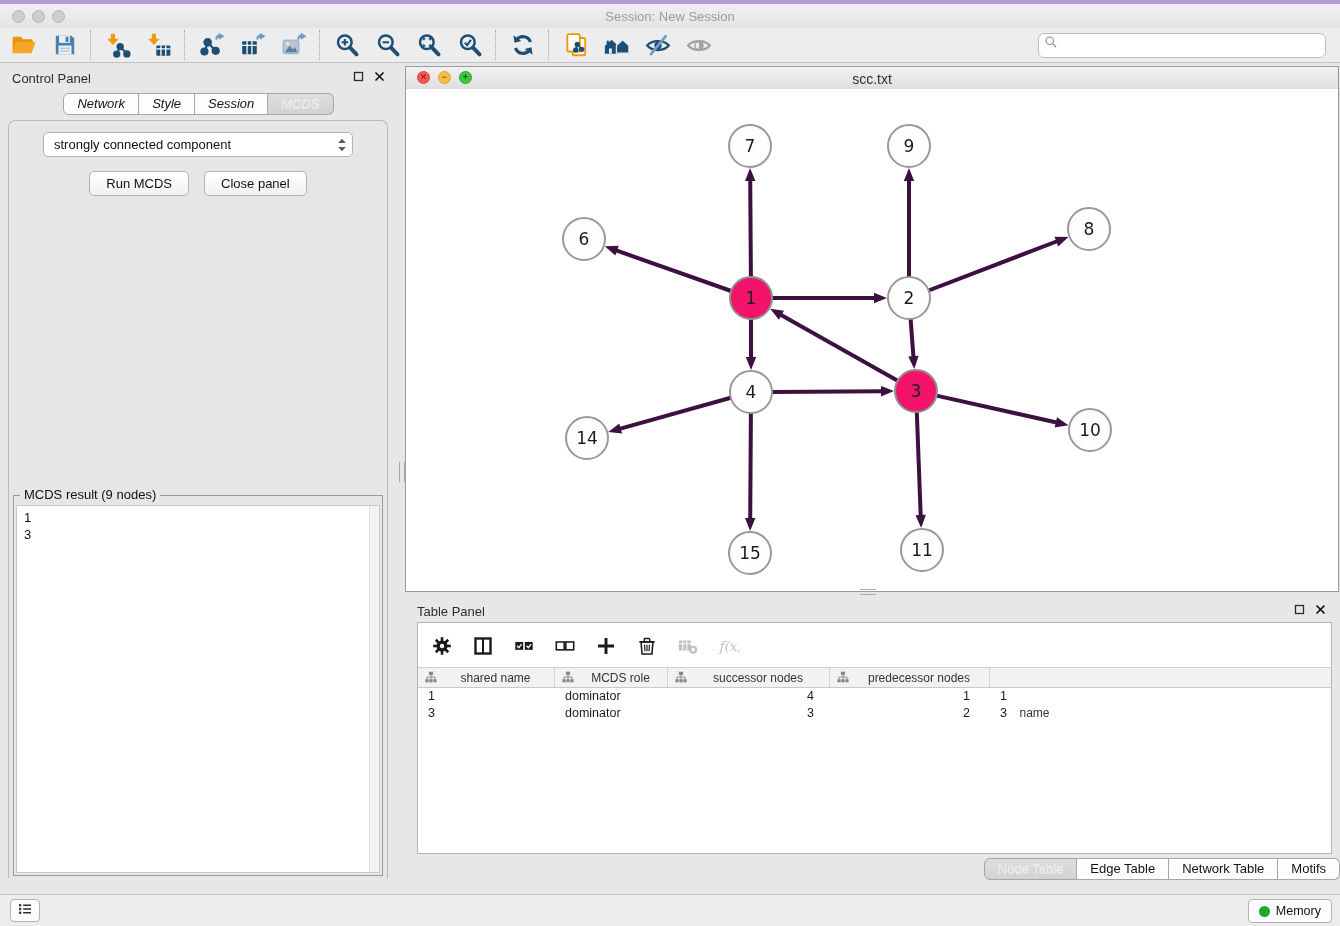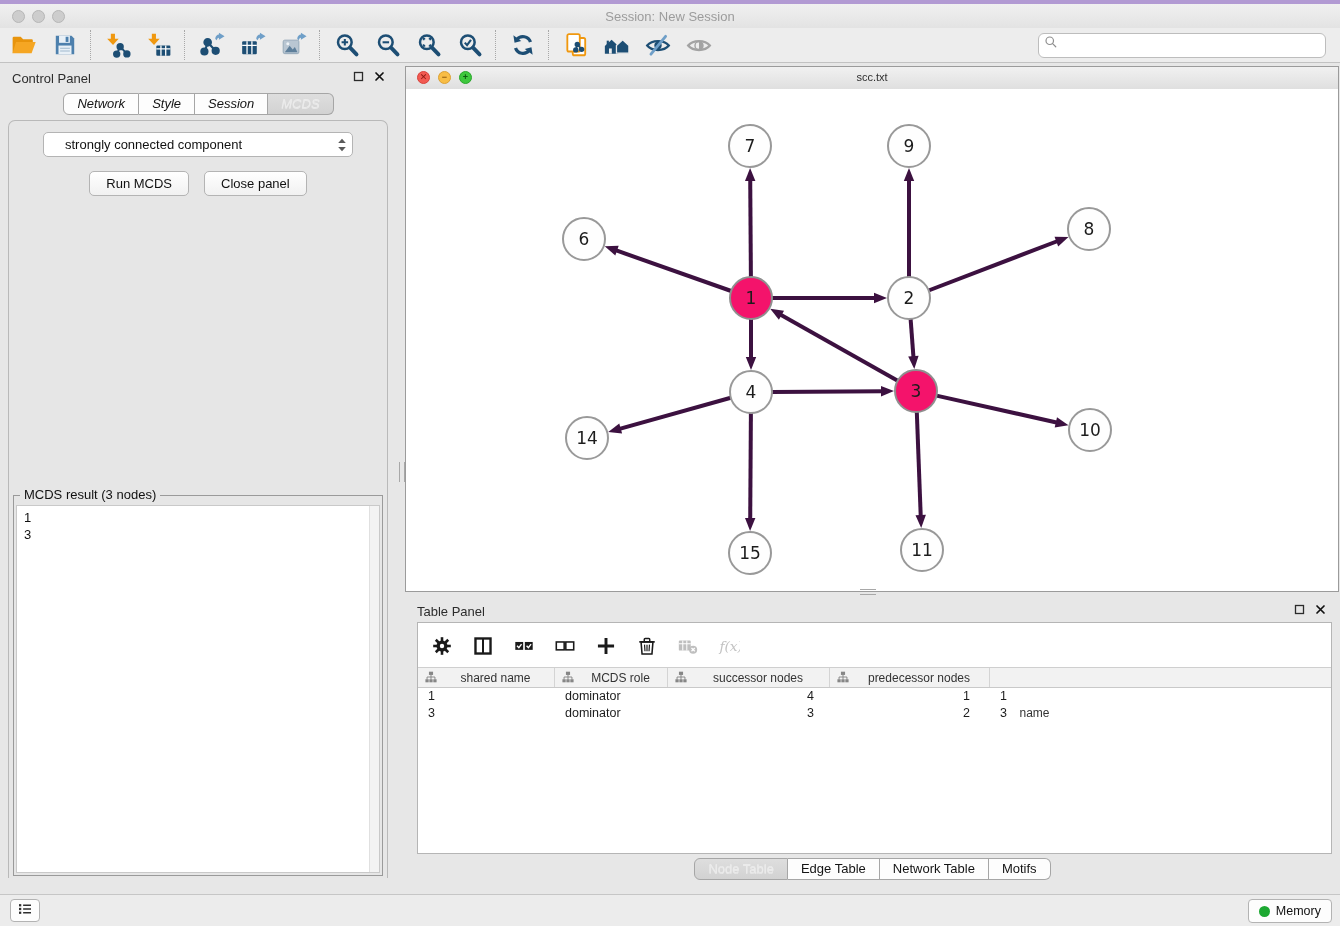--- a/index.html
+++ b/index.html
@@ -30,52 +30,52 @@
   .panel-btns svg{display:block;}
   .tabrow{display:flex;justify-content:center;font-style:italic;}
   .tabgroup{display:flex;}
   .tab{background:#fdfdfd;border:1px solid #a6a6a6;border-left:none;padding:2px 13px 3px;font-size:13px;color:#141414;white-space:nowrap;}
   .tab:first-child{border-left:1px solid #a6a6a6;border-radius:6px 0 0 6px;}
   .tab:last-child{border-radius:0 6px 6px 0;}
   .tab.selected{background:linear-gradient(#dedede,#d2d2d2);color:#ebebeb;text-shadow:0 1px 0 rgba(255,255,255,.45);}
   .cp-content{position:absolute;left:8px;right:9px;top:57px;bottom:16px;background:#e6e6e6;border:1px solid #b9b9b9;border-radius:7px 7px 0 0;border-bottom:none;}
   .opt-label{margin-top:17px;text-align:center;font-size:13px;color:#111;}
   .dropdown{position:relative;margin:11px auto 0;width:310px;height:25px;background:#fff;border:1px solid #b4b4b4;border-radius:5px;box-sizing:border-box;display:flex;align-items:center;}
-  .dropdown .dd-text{flex:1;padding-left:10px;font-size:13px;color:#111;margin-left:11px;}
+  .dropdown .dd-text{flex:1;padding-left:10px;font-size:13px;color:#111;}
   .dd-stepper{width:20px;display:flex;justify-content:center;}
   .btnrow{display:flex;justify-content:center;gap:15px;margin-top:14px;}
   .pushbtn{height:23px;padding:0 16px;background:linear-gradient(#ffffff,#f1f1f1);border:1px solid #b4b4b4;border-radius:5px;font-size:13px;color:#111;display:flex;align-items:center;}
   .result-box{position:absolute;left:4px;right:4px;top:374px;bottom:2px;border:1px solid #9a9a9a;background:#e6e6e6;}
   .result-legend{position:absolute;top:-9px;left:6px;background:#e6e6e6;padding:0 4px;font-size:13px;color:#111;}
   .result-inner{position:absolute;left:2px;right:2px;top:9px;bottom:2px;background:#fff;border:1px solid #c9c9c9;overflow:hidden;}
   .result-scroll{position:absolute;right:0;top:0;bottom:0;width:9px;background:#f3f3f3;border-left:1px solid #e0e0e0;}
   .result-line{padding:0 7px;font-size:13px;line-height:17px;color:#111;}
   .result-line:first-child{padding-top:3px;}
   
   .net-window{position:absolute;left:405px;top:66px;width:934px;height:526px;border:1px solid #9b9b9b;background:#fff;box-sizing:border-box;}
   .net-titlebar{position:relative;height:22px;background:linear-gradient(#f1f1f1,#dfdfdf);border-bottom:1px solid #b1b1b1;}
   .mac-btn{position:absolute;top:4px;width:13px;height:13px;border-radius:50%;box-sizing:border-box;font-size:9px;line-height:11px;text-align:center;font-weight:bold;}
   .mac-close{left:11px;background:#f25a52;border:1px solid #d8423c;color:#8c1812;}
   .mac-min{left:32px;background:#f8bd45;border:1px solid #dba135;color:#8f5b10;}
   .mac-zoom{left:53px;background:#3ec83d;border:1px solid #2aa62c;color:#0d5c10;}
-  .net-title{position:absolute;left:0;right:0;top:4px;text-align:center;font-size:11px;color:#2f2f2f;}
+  .net-title{position:absolute;left:0;right:0;top:4px;text-align:center;font-size:14px;color:#2f2f2f;}
   .net-canvas{position:absolute;left:0;top:22px;width:932px;height:502px;background:#fff;}
   .v-split-handle{position:absolute;left:399px;top:462px;width:4px;height:20px;border-left:1px solid #a8a8a8;border-right:1px solid #a8a8a8;}
   .h-split-handle{position:absolute;left:860px;top:589px;width:16px;height:4px;border-top:1px solid #a8a8a8;border-bottom:1px solid #a8a8a8;}
   
   .table-panel{position:absolute;left:405px;top:596px;width:935px;height:298px;}
   .tp-content{position:absolute;left:12px;right:8px;top:26px;height:230px;background:#fff;border:1px solid #b5b5b5;}
   .tp-toolbar{display:flex;align-items:center;gap:17px;padding:11px 0 9px 12px;}
   .tp-icon{width:24px;height:24px;display:flex;align-items:center;justify-content:center;}
   .tbl-header{display:flex;border-top:1px solid #cfcfcf;border-bottom:1px solid #c9c9c9;background:#f2f2f2;height:19px;}
   .tbl-hcell{display:flex;align-items:center;border-right:1px solid #d4d4d4;box-sizing:border-box;padding:0 4px 0 7px;gap:4px;}
   .tbl-hcell .hlabel{flex:1;text-align:center;font-size:12px;color:#333;white-space:nowrap;overflow:hidden;}
   .tbl-row{display:flex;height:17px;}
   .tbl-cell{box-sizing:border-box;font-size:12.5px;color:#1c1c1c;line-height:17px;white-space:nowrap;overflow:hidden;}
-  .tp-tabs{position:absolute;left:0;right:0;top:262px;display:flex;justify-content:center;}
+  .tp-tabs{position:absolute;left:0;right:0;top:262px;display:flex;justify-content:flex-end;}
   
   .statusbar{position:absolute;left:0;top:894px;width:1340px;height:32px;background:#ececec;border-top:1px solid #c6c6c6;box-sizing:border-box;}
   .status-left-btn{position:absolute;left:10px;top:4px;width:30px;height:23px;background:#fdfdfd;border:1px solid #b3b3b3;border-radius:4px;display:flex;align-items:center;justify-content:center;box-sizing:border-box;}
   .memory-btn{position:absolute;right:8px;top:4px;height:24px;background:#fdfdfd;border:1px solid #b3b3b3;border-radius:4px;display:flex;align-items:center;gap:6px;padding:0 10px;box-sizing:border-box;font-size:12.5px;color:#111;}
   .mem-dot{width:11px;height:11px;border-radius:50%;background:#1da832;}
 </style>
 </head>
 <body>
 
 <div class="desktop-strip"></div>
@@ -276,21 +276,21 @@
             <path d="M2.2 7 L6 2.8 9.8 7 Z" fill="#5a5a5a"></path>
             <path d="M2.2 11 L6 15.2 9.8 11 Z" fill="#5a5a5a"></path>
           </svg>
       </span>
     </div>
     <div class="btnrow">
       <div class="pushbtn">Run MCDS</div>
       <div class="pushbtn">Close panel</div>
     </div>
     <div class="result-box">
-      <div class="result-legend">MCDS result (3 nodes)</div>
+      <div class="result-legend">MCDS result (9 nodes)</div>
       <div class="result-inner">
         <div id="result-lines">
             <div class="result-line">1</div>
             <div class="result-line">3</div>
           </div>
         <div class="result-scroll"></div>
       </div>
     </div>
   </div>
 </div>

